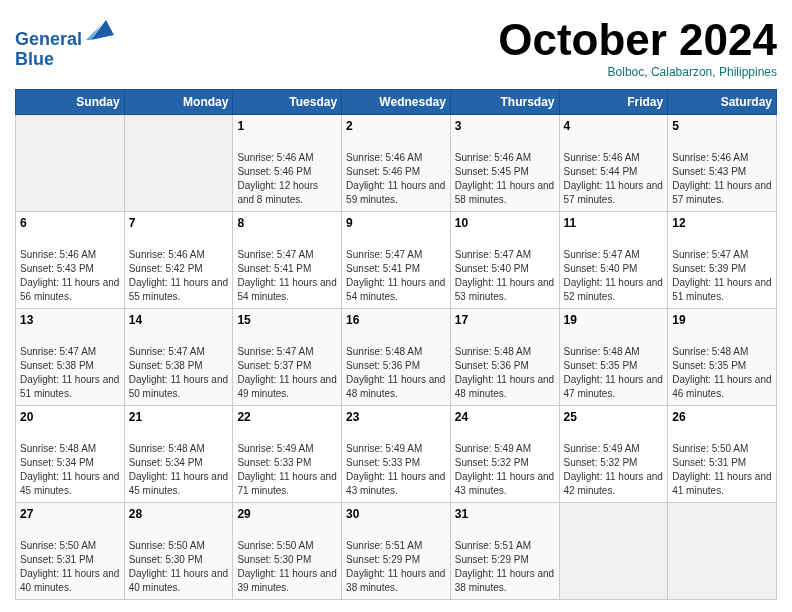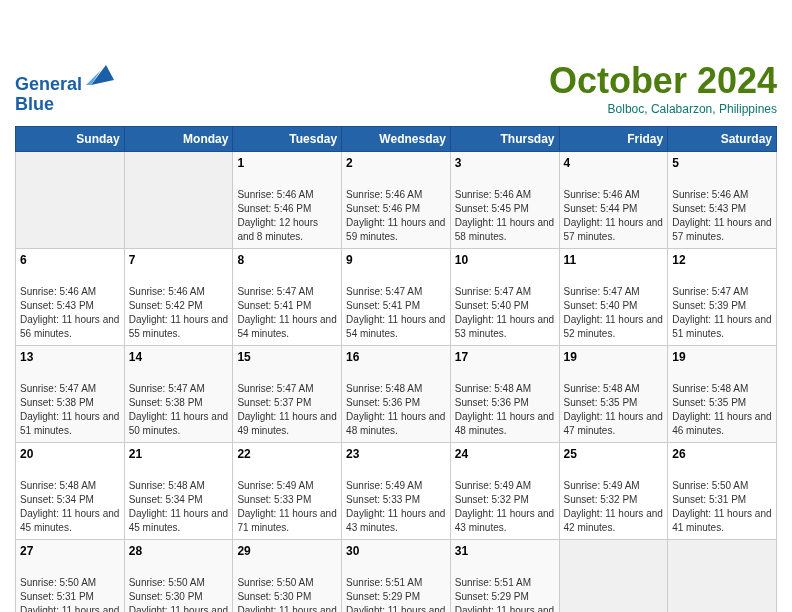--- a/index.html
+++ b/index.html
@@ -8,21 +8,20 @@
       background: #fff;
       width: 792px;
       min-height: 612px;
       padding: 15px;
     }
     .header {
       display: flex;
       justify-content: space-between;
       align-items: flex-start;
       margin-bottom: 10px;
-      margin-top: 45px;
     }
     .logo {
       display: flex;
       align-items: center;
     }
     .logo-text {
       font-size: 18px;
       font-weight: bold;
       color: #333;
       line-height: 1.1;
@@ -32,23 +31,23 @@
     }
     .logo-icon {
       width: 30px;
       height: 30px;
       margin-left: 4px;
     }
     .title-block {
       text-align: right;
     }
     .month-title {
-      font-size: 36px;
+      font-size: 44px;
       font-weight: bold;
-      color: #4d7c0f;
+      color: #000000;
     }
     .location {
       font-size: 12px;
       color: #0f766e;
     }
     table {
       width: 100%;
       border-collapse: collapse;
       font-size: 11px;
     }

